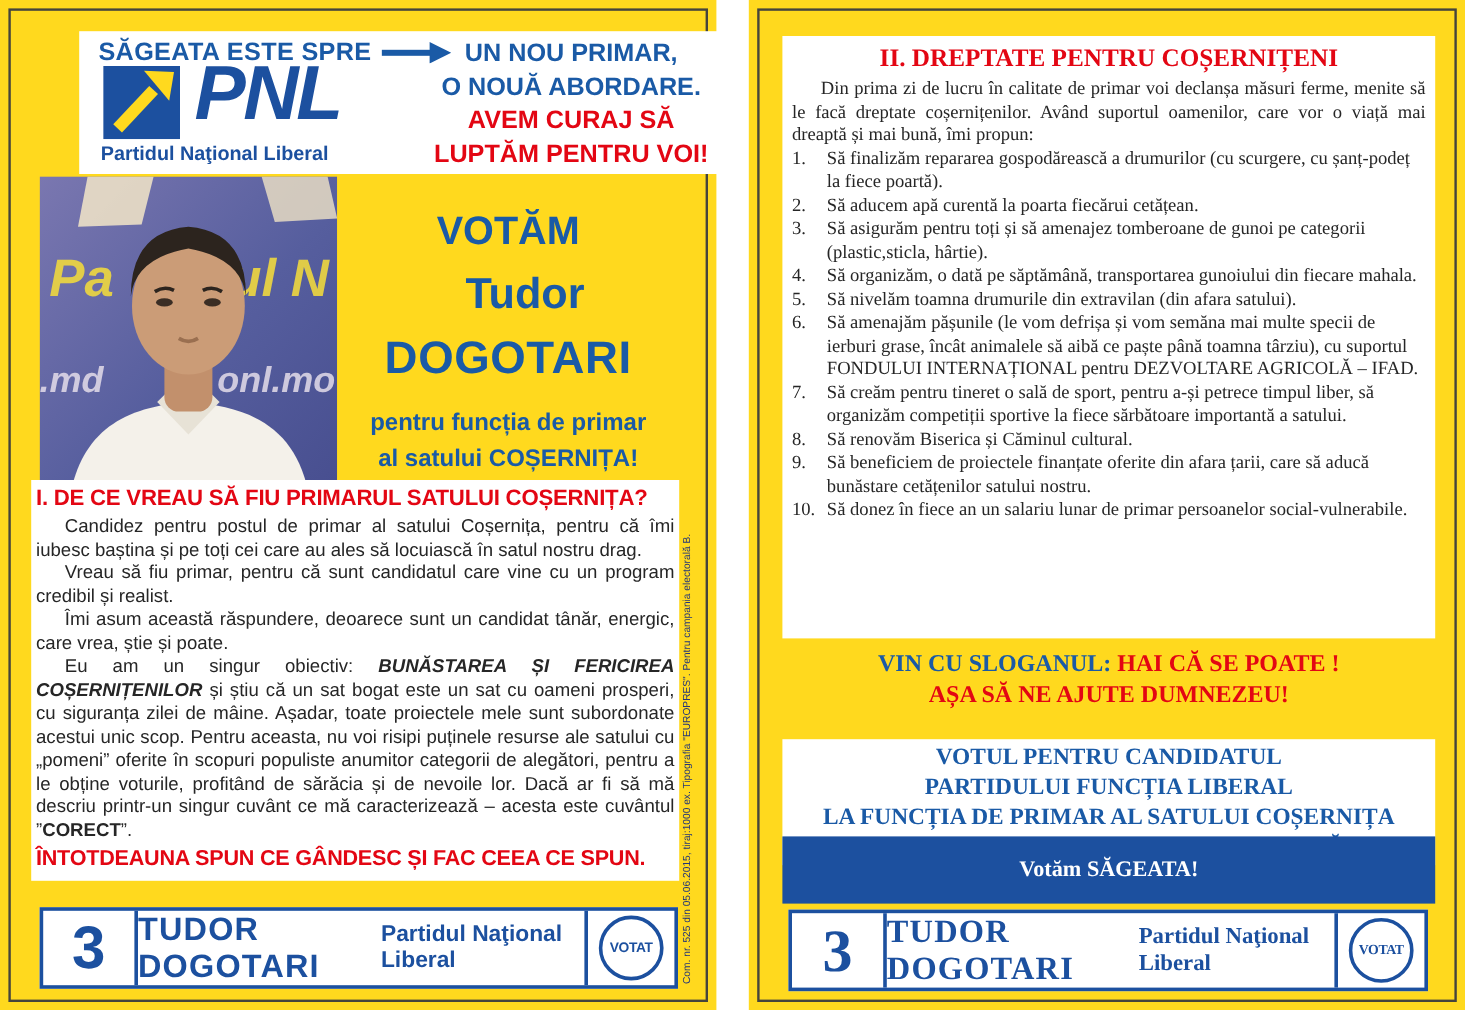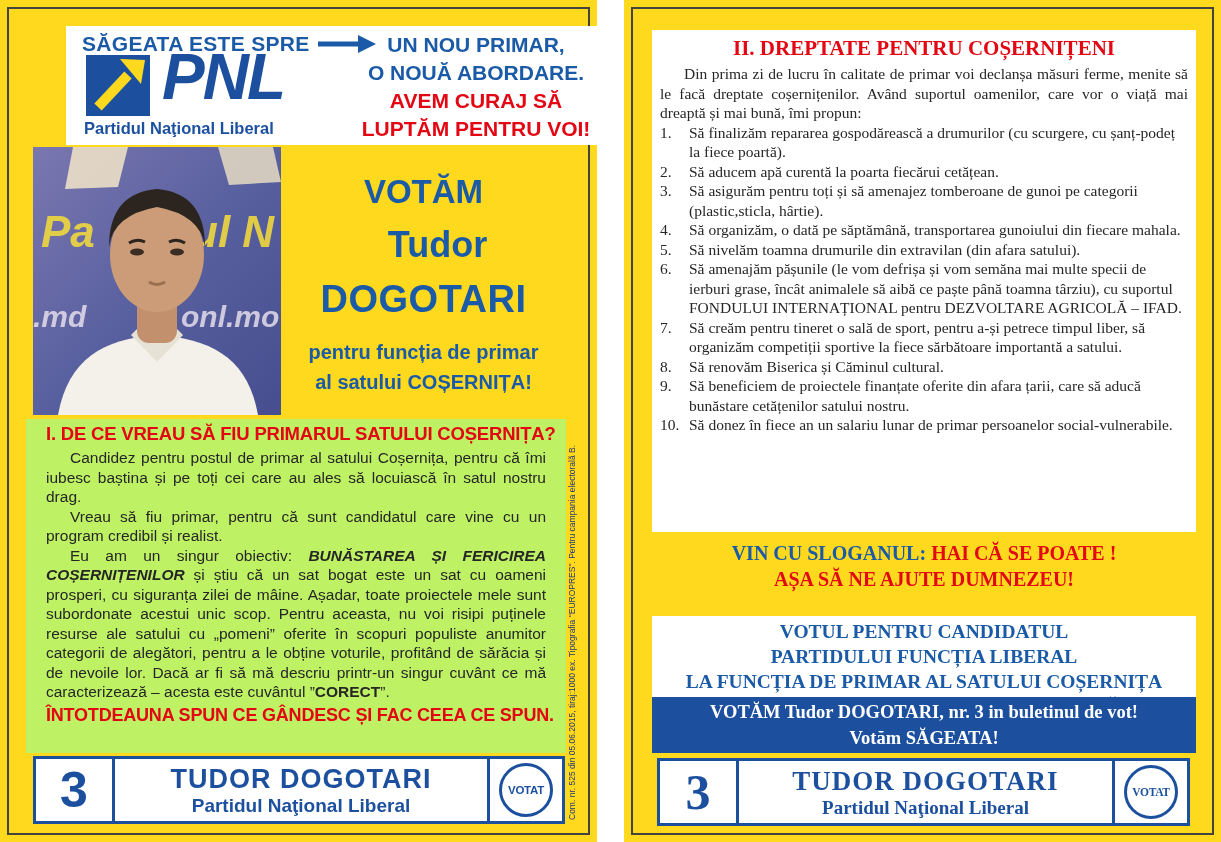--- a/index.html
+++ b/index.html
@@ -24,34 +24,34 @@
 
   .photo{position:absolute;left:33px;top:147px;width:248px;height:268px;}
   .votam{position:absolute;left:281px;top:147px;width:285px;height:268px;text-align:center;
          color:#1A5AA6;font-weight:bold;}
   .votam .l1{font-size:33px;margin-top:26px;}
   .votam .l2{font-size:36px;margin-top:13px;padding-left:28px;}
   .votam .l3{font-size:38px;margin-top:12px;letter-spacing:.5px;}
   .votam .l4{font-size:20px;margin-top:20px;}
   .votam .l5{font-size:20px;margin-top:7px;}
 
-  .section1{position:absolute;left:26px;top:419px;width:540px;height:334px;background:#bef264;
-            padding:4px 20px;box-sizing:border-box;color:#262626;}
+  .section1{position:absolute;left:26px;top:400px;width:540px;height:334px;background:#ffffff;
+            padding:4px 4px;box-sizing:border-box;color:#262626;}
   .section1 h2{margin:0 0 3px 0;color:#E30613;font-size:18.5px;letter-spacing:-.2px;white-space:nowrap;}
   .section1 p{margin:0;font-size:15.5px;line-height:19.5px;text-align:justify;text-indent:24px;}
   .section1 .bi{font-weight:bold;font-style:italic;}
   .section1 .b{font-weight:bold;}
   .redline{margin-top:3px;color:#E30613;font-weight:bold;font-size:18px;letter-spacing:-.2px;white-space:nowrap;}
 
   .ballot{position:absolute;left:33px;top:756px;width:526px;height:62px;background:#fff;
           border:3px solid #1C509F;box-sizing:content-box;display:flex;}
   .panel.right .ballot{top:758px;width:527px;}
   .num-cell{width:76px;border-right:3px solid #1C509F;display:flex;align-items:center;
             justify-content:center;color:#1C509F;font-weight:bold;font-size:50px;}
-  .name-cell{flex:1;display:flex;flex-direction:column;align-items:center;justify-content:center;
+  .name-cell{flex:1;display:flex;align-items:center;justify-content:center;
              color:#1C509F;font-weight:bold;}
   .name-cell .nm{font-size:27px;letter-spacing:1px;}
   .name-cell .pt{font-size:19px;}
   .stamp-cell{width:72px;border-left:3px solid #1C509F;display:flex;align-items:center;justify-content:center;}
   .stamp{width:48px;height:48px;border:3px solid #1C509F;border-radius:50%;display:flex;
          align-items:center;justify-content:center;color:#1C509F;font-weight:bold;
          font-size:11.5px;letter-spacing:-.3px;}
   .imprint{position:absolute;left:567px;top:512px;height:308px;writing-mode:vertical-rl;
            transform:rotate(180deg);font-size:8.5px;color:#22357A;white-space:nowrap;}
 
@@ -146,20 +146,21 @@
       <div class="l2">Tudor</div>
       <div class="l3">DOGOTARI</div>
       <div class="l4">pentru funcția de primar</div>
       <div class="l5">al satului COȘERNIȚA!</div>
     </div>
 
     <div class="section1">
       <h2>I. DE CE VREAU SĂ FIU PRIMARUL SATULUI COȘERNIȚA?</h2>
       <p>Candidez pentru postul de primar al satului Coșernița, pentru că îmi iubesc baștina și pe toți cei care au ales să locuiască în satul nostru drag.</p>
       <p>Vreau să fiu primar, pentru că sunt candidatul care vine cu un program credibil și realist.</p>
+      <p>Îmi asum această răspundere, deoarece sunt un candidat tânăr, energic, care vrea, știe și poate.</p>
       <p><span>Eu am un singur obiectiv: </span><span class="bi">BUNĂSTAREA ȘI FERICIREA COȘERNIȚENILOR</span><span> și știu că un sat bogat este un sat cu oameni prosperi, cu siguranța zilei de mâine. Așadar, toate proiectele mele sunt subordonate acestui unic scop. Pentru aceasta, nu voi risipi puținele resurse ale satului cu „pomeni” oferite în scopuri populiste anumitor categorii de alegători, pentru a le obține voturile, profitând de sărăcia și de nevoile lor. Dacă ar fi să mă descriu printr-un singur cuvânt ce mă caracterizează – acesta este cuvântul ”</span><span class="b">CORECT</span><span>”.</span></p>
       <div class="redline">ÎNTOTDEAUNA SPUN CE GÂNDESC ȘI FAC CEEA CE SPUN.</div>
     </div>
 
     <div class="ballot">
       <div class="num-cell">3</div>
       <div class="name-cell">
         <div class="nm">TUDOR DOGOTARI</div>
         <div class="pt">Partidul Naţional Liberal</div>
       </div>
@@ -227,21 +228,20 @@
     </div>
 
     <div class="vote-box">
       <div>VOTUL PENTRU CANDIDATUL</div>
       <div>PARTIDULUI FUNCȚIA LIBERAL</div>
       <div>LA FUNCȚIA DE PRIMAR AL SATULUI COȘERNIȚA</div>
       <div>VA FI UN VOT PENTRU DUMNEAVOASTRĂ!</div>
     </div>
 
     <div class="blue-banner">
-      <div>VOTĂM Tudor DOGOTARI, nr. 3 in buletinul de vot!</div>
       <div>Votăm SĂGEATA!</div>
     </div>
 
     <div class="ballot">
       <div class="num-cell">3</div>
       <div class="name-cell">
         <div class="nm">TUDOR DOGOTARI</div>
         <div class="pt">Partidul Naţional Liberal</div>
       </div>
       <div class="stamp-cell">

